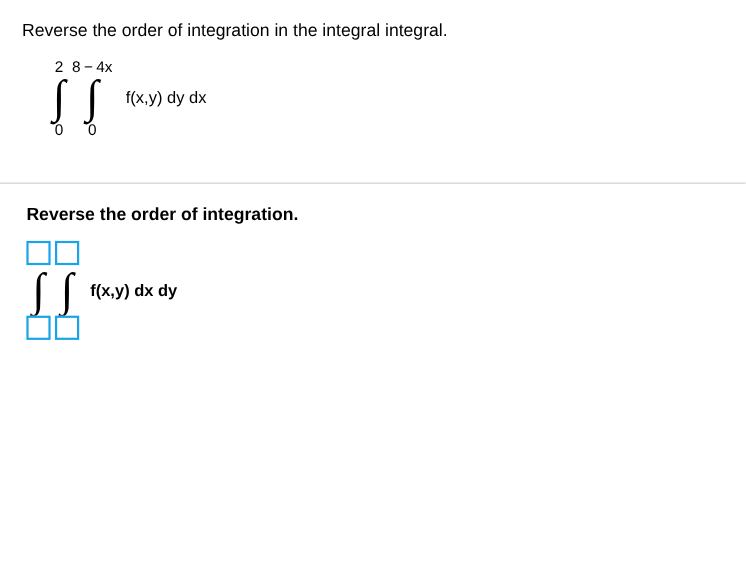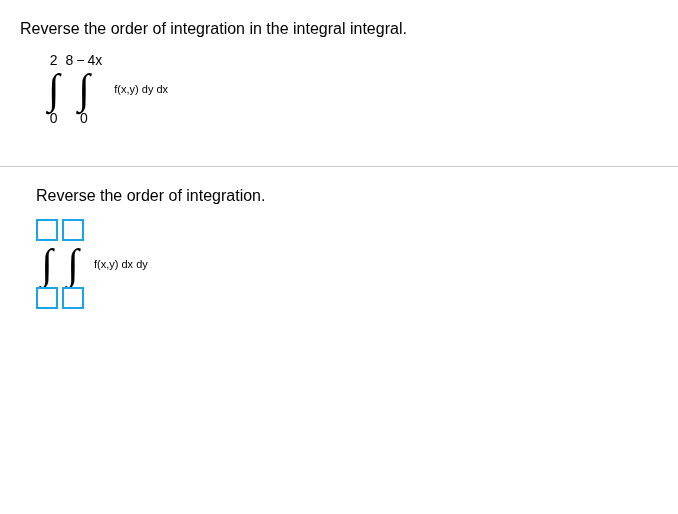--- a/index.html
+++ b/index.html
@@ -35,31 +35,32 @@
     height: 16px;
     display: flex;
     align-items: center;
   }
   .int-sym {
     font-size: 42px;
     line-height: 1;
     font-family: "Times New Roman", serif;
   }
   .integrand {
-    font-size: 11px;
+    font-size: 15px;
     margin-left: 6px;
   }
   hr.divider {
     border: none;
     border-top: 1px solid #ccc;
     margin: 30px 0 20px -20px;
     width: 678px;
   }
   .answer-block {
-    margin-left: 16px;
+    margin-left: 4px;
+    font-weight: bold;
   }
   .answer-integral {
     margin-top: 14px;
   }
   .input-box {
     display: inline-block;
     width: 22px;
     height: 22px;
     border: 2px solid #1aa3e8;
     box-sizing: border-box;

